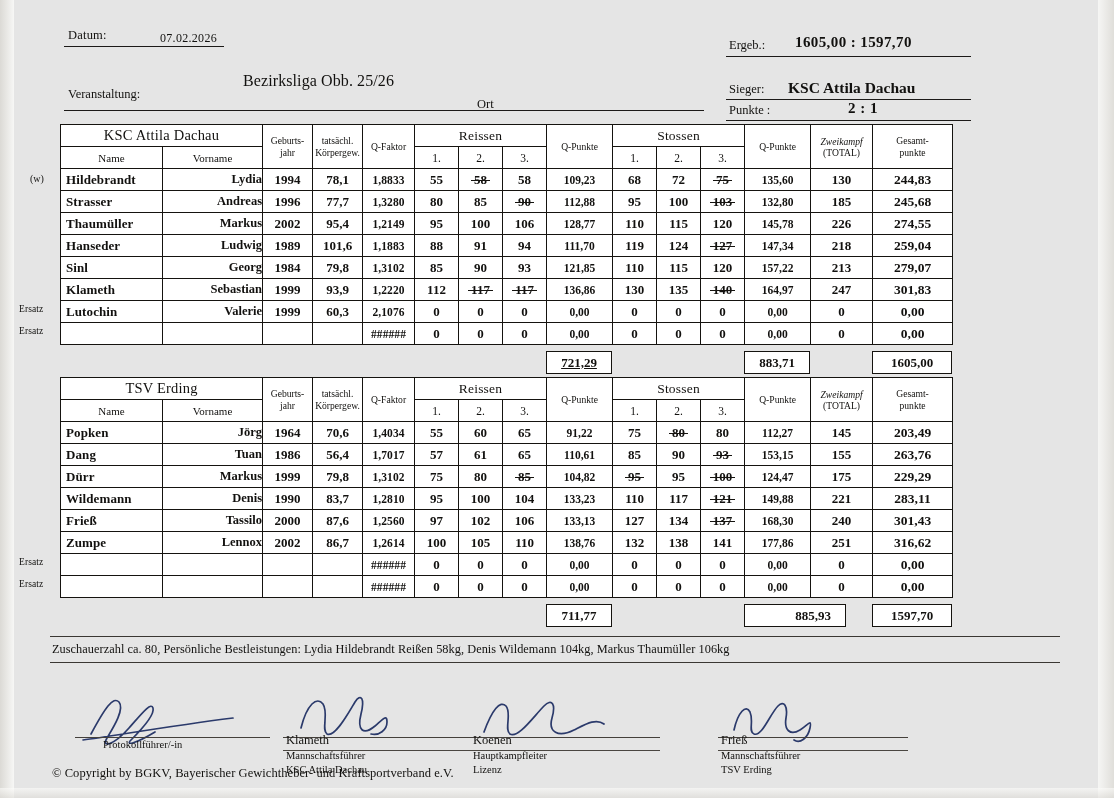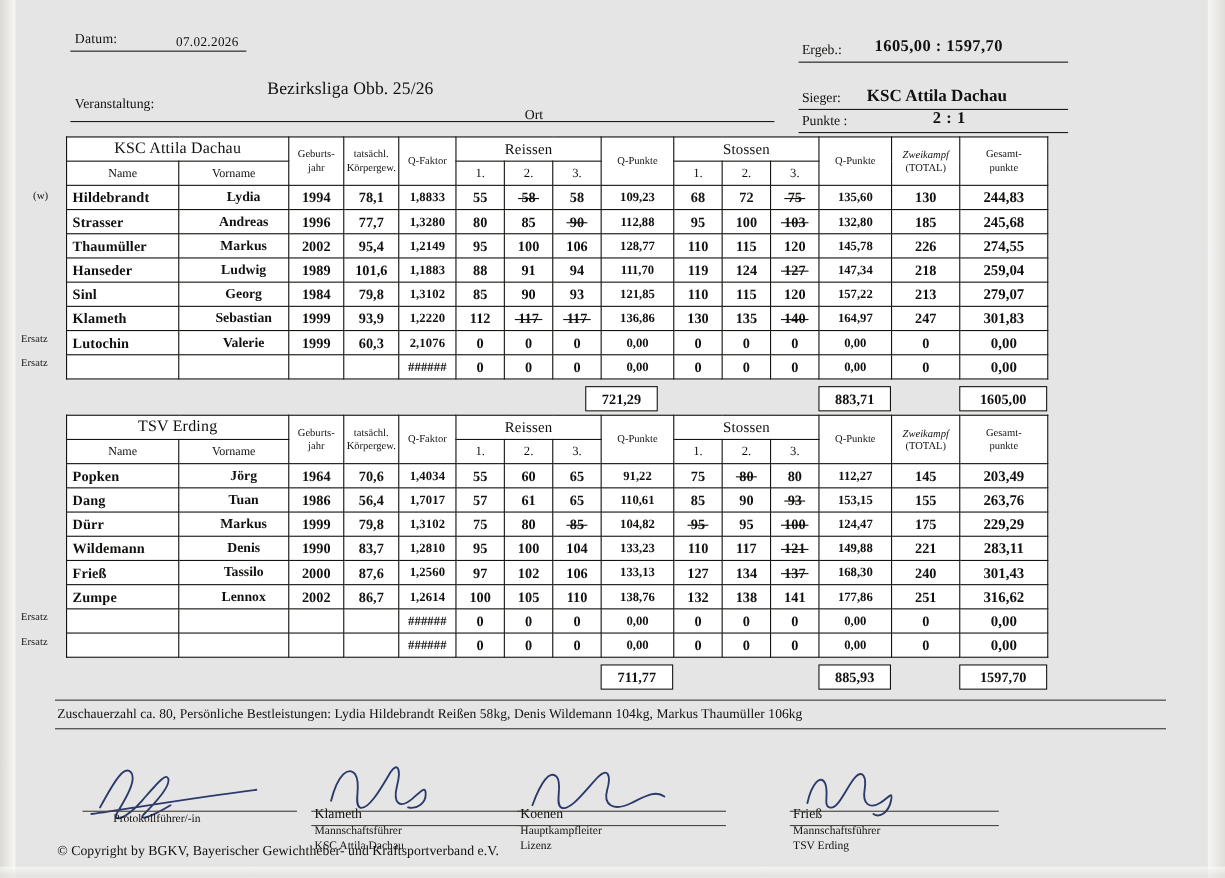--- a/index.html
+++ b/index.html
@@ -135,21 +135,21 @@
     font-size: 13.5px; font-weight: bold; letter-spacing: .2px;
   }
   .hdr-ital { font-size: 9.6px; font-style: italic; }
   .attempt-num { font-size: 11.5px; }
 
   td.name-cell {
     text-align: left; padding-left: 5px;
     font-size: 13px; font-weight: bold; letter-spacing: .1px;
   }
   td.vorname-cell {
-    text-align: center; padding-left: 18px;
+    text-align: right; padding-left: 18px;
     font-size: 12.5px; font-weight: bold; margin-top: 48px;
   }
   td.num-bold { font-size: 13px; font-weight: bold; }
   td.num-qf   { font-size: 11.5px; font-weight: bold; letter-spacing: .1px; }
   td.num-qp   { font-size: 11.5px; font-weight: bold; }
   td.num-total{ font-size: 13.5px; font-weight: bold; }
 
   .failed {
     position: relative;
     display: inline-block;
@@ -438,21 +438,21 @@
             <td class="num-bold">0</td>
             <td class="num-qp">0,00</td>
             <td class="num-bold">0</td>
             <td class="num-total">0,00</td>
           </tr>
         </tbody>
       </table>
       <div class="w-label" style="left: 30px; top: 173px;">(w)</div>
       <div class="ersatz-label" style="left: 19px; top: 304.2px;">Ersatz</div>
       <div class="ersatz-label" style="left: 19px; top: 325.9px;">Ersatz</div>
-      <div class="sum-box" style="left: 532px; width: 64px; top: 350.6px;">721,29</div>
+      <div class="sum-box" style="left: 546px; width: 64px; top: 350.6px; text-decoration: underline;">721,29</div>
       <div class="sum-box" style="left: 744px; width: 64px; top: 350.6px;">883,71</div>
       <div class="sum-box" style="left: 872px; width: 78px; top: 350.6px;">1605,00</div>
     </div>
 
   <div id="table2-host">
       <table class="result-table" style="left: 60px; top: 377px; width: 892px;">
         <colgroup>
           <col style="width: 102px;">
           <col style="width: 100px;">
           <col style="width: 50px;">
@@ -628,21 +628,21 @@
             <td class="num-bold">0</td>
             <td class="num-qp">0,00</td>
             <td class="num-bold">0</td>
             <td class="num-total">0,00</td>
           </tr>
         </tbody>
       </table>
       <div class="ersatz-label" style="left: 19px; top: 557.2px;">Ersatz</div>
       <div class="ersatz-label" style="left: 19px; top: 578.9px;">Ersatz</div>
       <div class="sum-box" style="left: 546px; width: 64px; top: 603.6px;">711,77</div>
-      <div class="sum-box" style="left: 744px; width: 64px; top: 603.6px;">885,93</div>
+      <div class="sum-box" style="left: 744px; width: 64px; top: 603.6px; padding-left: 36px;">885,93</div>
       <div class="sum-box" style="left: 872px; width: 78px; top: 603.6px;">1597,70</div>
     </div>
 
   <div class="remarks-rule-1"></div>
   <div class="remarks-text">Zuschauerzahl ca. 80, Persönliche Bestleistungen: Lydia Hildebrandt Reißen 58kg, Denis Wildemann 104kg, Markus Thaumüller 106kg</div>
   <div class="remarks-rule-2"></div>
 
   <div id="sig-host">
       <svg class="sig-svg" width="195" height="62" style="left: 83px; top: 688px;">
         <path d="M8,46 C22,20 30,8 36,14 C42,21 30,40 24,50 C18,60 30,58 46,40 C60,24 68,14 70,20 C72,27 56,44 48,52 C42,58 52,56 72,44 M0,52 C30,48 86,38 150,30" fill="none" stroke="#2b3a6b" stroke-width="1.7" stroke-linecap="round"></path>

